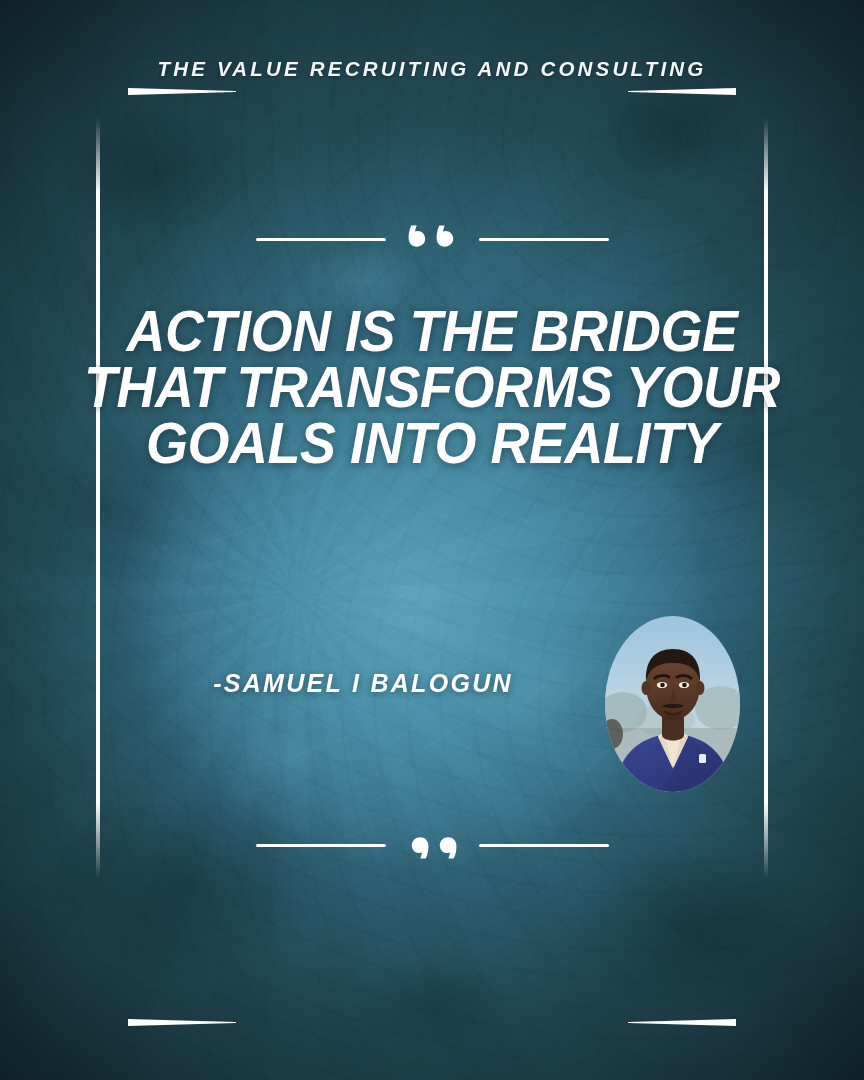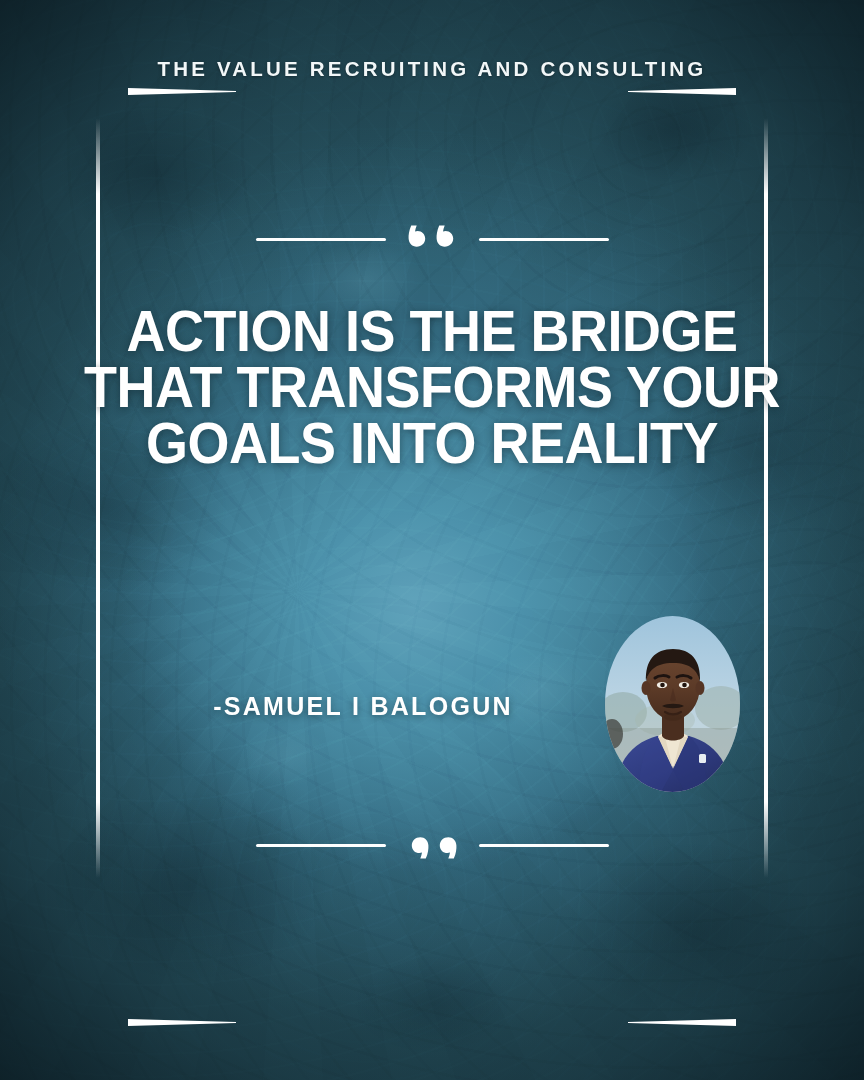--- a/index.html
+++ b/index.html
@@ -9,20 +9,21 @@
     background: #0d1f26;
   }
 
   .poster {
     position: relative;
     width: 864px;
     height: 1080px;
     overflow: hidden;
     font-family: "Liberation Sans", sans-serif;
     background-color: #0c4a6e;
+    font-style: italic;
   }
 
   
   .bg-base {
     position: absolute;
     inset: 0;
     background:
       radial-gradient(ellipse 55% 40% at 48% 56%, #5fa2ba 0%, #4d93ac 22%, rgba(61,124,145,0.0) 62%),
       radial-gradient(ellipse 70% 58% at 50% 54%, #3f7f95 0%, #336a80 38%, rgba(40,85,101,0) 72%),
       radial-gradient(ellipse 95% 82% at 50% 50%, #2f6578 0%, #27525f 55%, #1c3b45 100%);
@@ -140,21 +141,21 @@
     line-height: 56px;
     letter-spacing: -0.5px;
     transform: scaleX(0.93);
     text-shadow: 0 2px 9px rgba(8,24,32,0.45);
   }
   .headline .ln { display: block; white-space: nowrap; }
 
   
   .attribution {
     position: absolute;
-    top: 692px;
+    top: 669px;
     left: 148px;
     width: 430px;
     text-align: center;
     color: #ffffff;
     font-size: 25px;
     font-weight: 700;
     letter-spacing: 2.3px;
     white-space: nowrap;
     text-shadow: 0 2px 7px rgba(8,24,32,0.45);
   }

